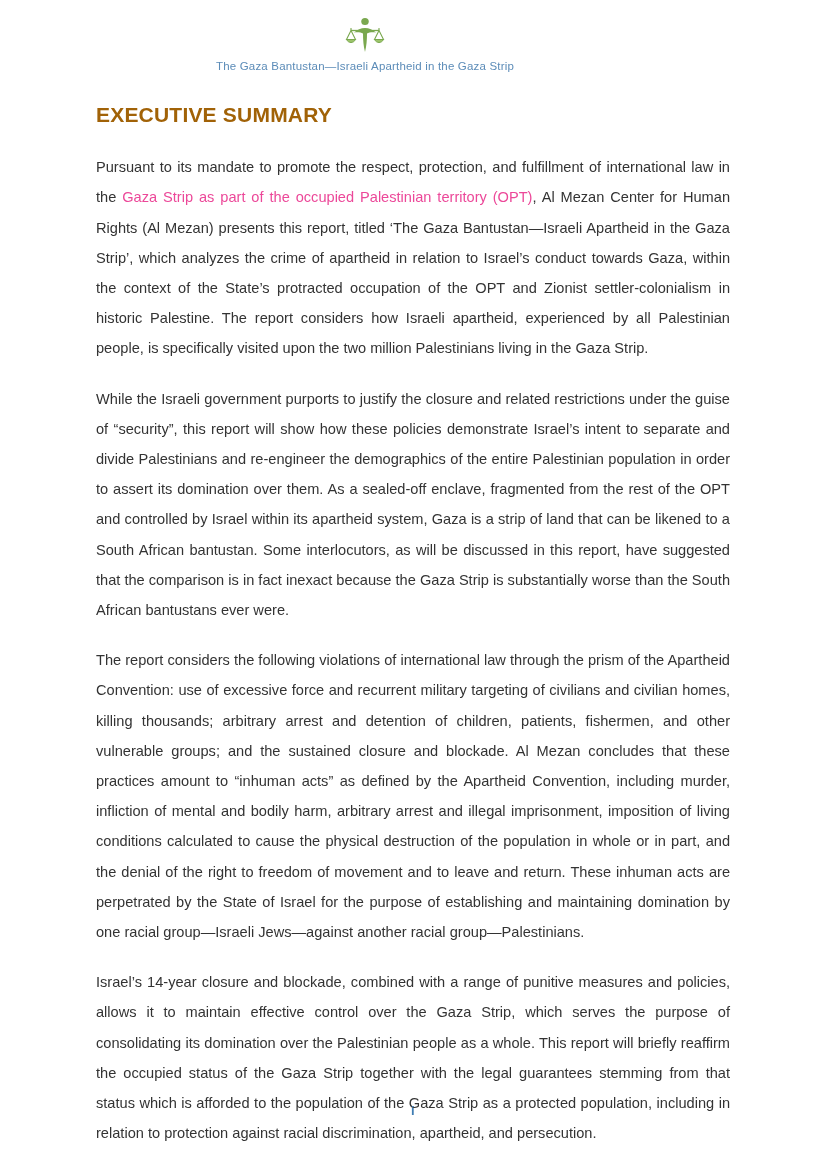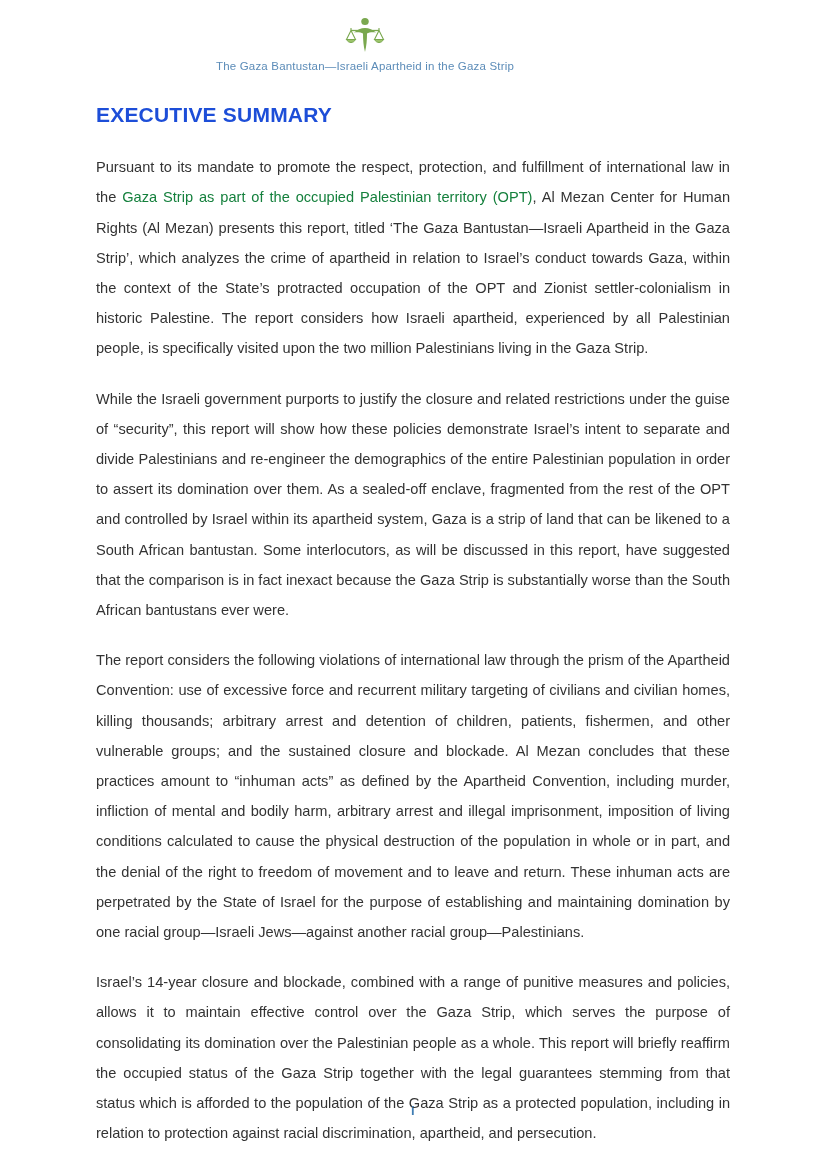--- a/index.html
+++ b/index.html
@@ -48,41 +48,41 @@
   .content {
     position: absolute;
     top: 103px;
     left: 96px;
     width: 634px;
   }
   h1.section-heading {
     font-family: "Liberation Sans", sans-serif;
     font-size: 21px;
     font-weight: bold;
-    color: #1d4ed8;
+    color: #a16207;
     letter-spacing: 0.2px;
     margin: 0 0 26px 0;
     line-height: 1.1;
   }
   p.para {
     font-family: "Liberation Sans", sans-serif;
     font-size: 14.6px;
     line-height: 30.2px;
     color: #333333;
     text-align: justify;
     text-justify: inter-word;
     margin: 0 0 20px 0;
     -webkit-hyphens: none;
     hyphens: none;
   }
   p.para:last-child {
     margin-bottom: 0;
   }
   .muted {
-    color: #15803d;
+    color: #ec4899;
   }
   .ital {
   }
 
   
   .page-footer {
     position: absolute;
     left: 0;
     bottom: 50px;
     width: 826px;

